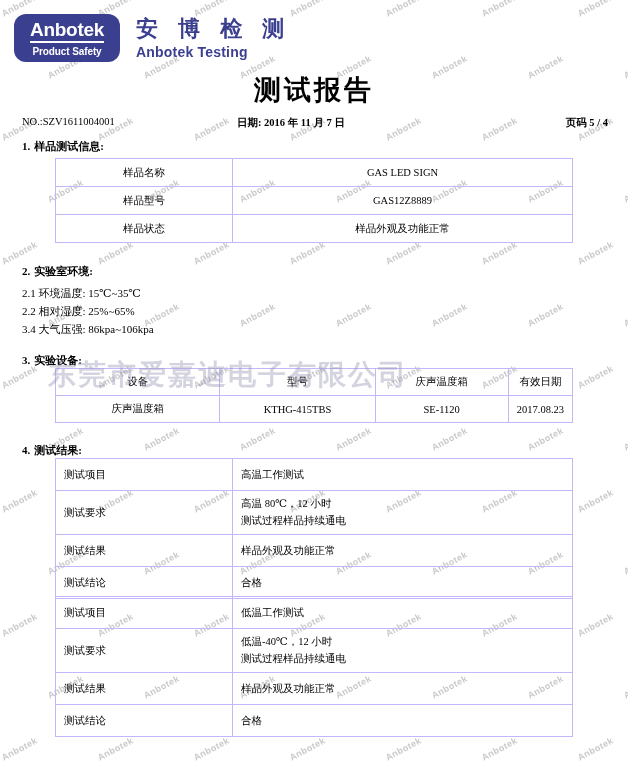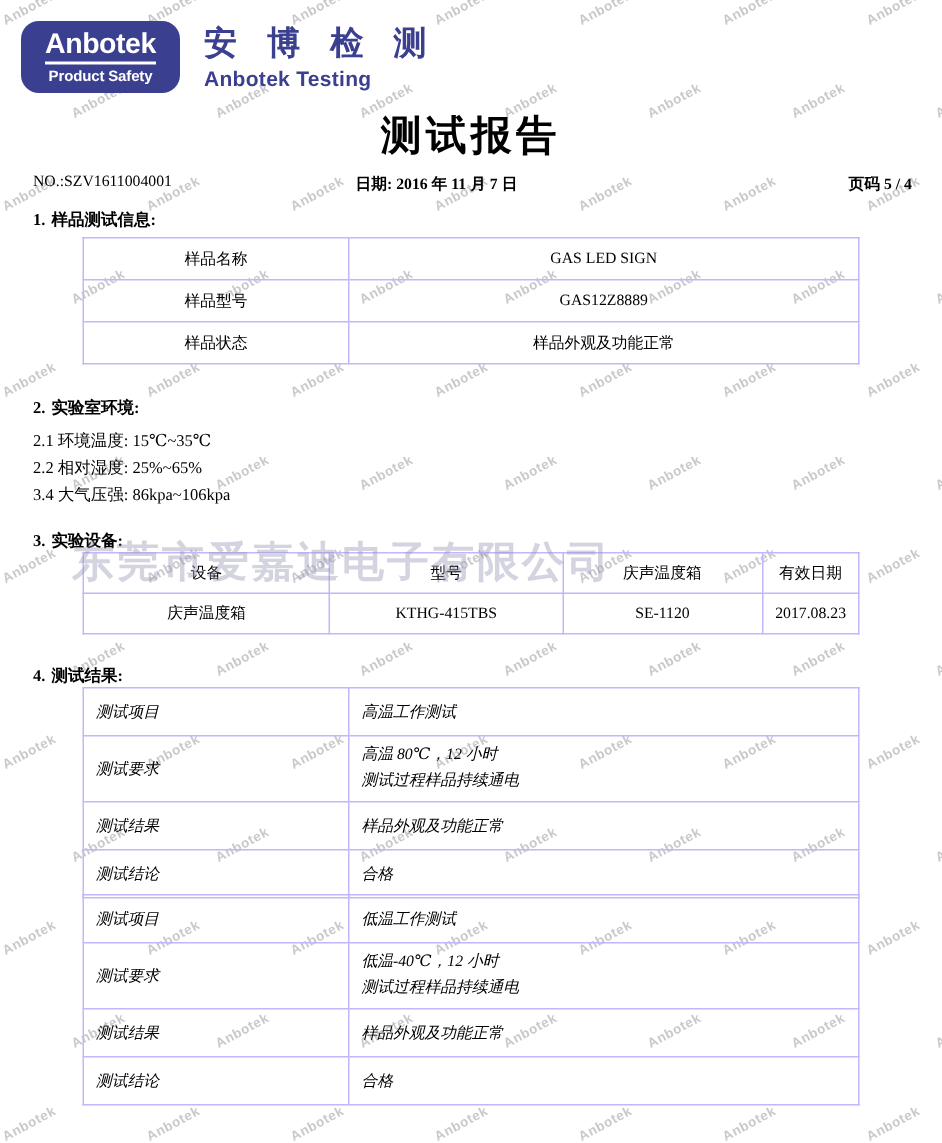--- a/index.html
+++ b/index.html
@@ -159,21 +159,21 @@
     font-size: 10.5px;
   }
   table.rpt td, table.rpt th {
     border: 1px solid #c4b5fd;
     padding: 0 8px;
     font-weight: normal;
     vertical-align: middle;
     background: transparent;
   }
   .c-center { text-align: center; }
-  .c-left   { text-align: left; font-style: italic; }
+  .c-left   { text-align: left; }
   .two-line { line-height: 1.55; padding-top: 4px; padding-bottom: 4px; }
 
   #tbl-sample { left: 55px; top: 158px; width: 518px; }
   #tbl-sample td { height: 27px; }
   #tbl-sample td.label { width: 160px; }
 
   #tbl-equip { left: 55px; top: 368px; width: 518px; }
   #tbl-equip th, #tbl-equip td { height: 26px; }
 
   #tbl-res1 { left: 55px; top: 458px; width: 518px; }

